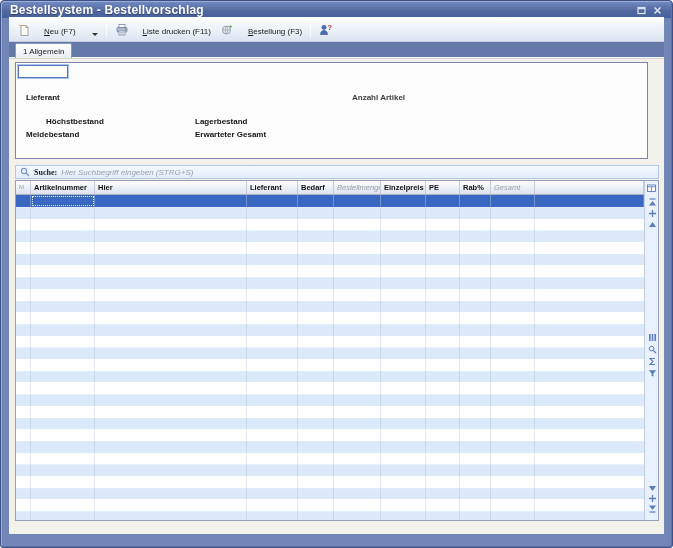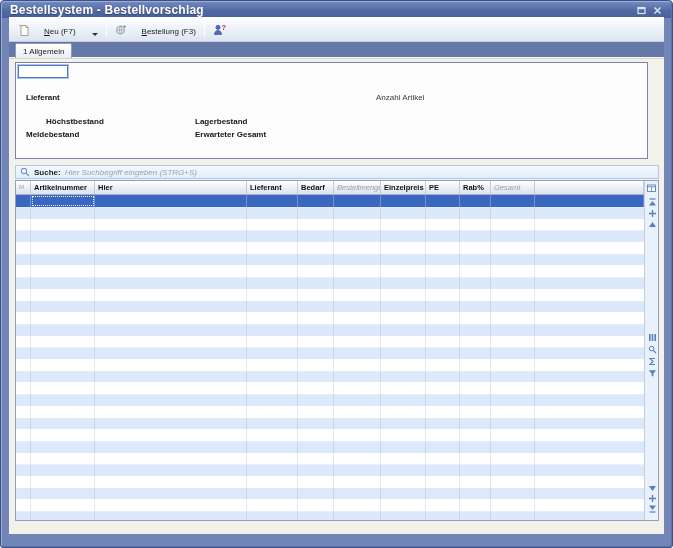--- a/index.html
+++ b/index.html
@@ -36,27 +36,27 @@
 
   .content{position:relative;height:477px;background:#f2f1ea;border-top:1px solid #d8d6cb;}
 
   
   .panel{position:absolute;left:6px;top:3px;width:633px;height:97px;background:#fdfdfd;
          border:1px solid #8282ae;}
   .panel-input{position:absolute;left:2px;top:2px;width:50px;height:13px;background:#ffffff;
                border:1px solid #5377c2;box-shadow:0 0 0 1px #aac3ea;font:8px "Liberation Sans",sans-serif;
                padding:0 2px;outline:none;}
   .flabel{position:absolute;font-size:8px;font-weight:bold;color:#141414;white-space:nowrap;}
-  .flabel.light{font-weight:normal;color:#3c3c3c;margin-left:24px;}
+  .flabel.light{font-weight:bold;color:#3c3c3c;}
 
   
   .searchbar{position:absolute;left:6px;top:106px;width:644px;height:14px;
              background:linear-gradient(#f4f9fe,#e3eefb);border:1px solid #b0c7e8;
              display:flex;align-items:center;padding:0 4px;gap:4px;font-size:8px;}
-  .search-label{font-weight:bold;color:#1d1d1d;}
+  .search-label{font-weight:bold;color:#1d1d1d;font-family:Liberation Serif, serif;}
   .search-ph{font-style:italic;color:#9aa2ae;}
 
   
   .grid{position:absolute;left:6px;top:121px;width:644px;height:341px;background:#ffffff;
         border:1px solid #95a0b6;display:flex;}
   .gcols{width:628px;display:flex;flex-direction:column;}
   .ghead{height:14px;display:flex;background:linear-gradient(#ffffff,#e7ebf3 65%,#dde2ee);
          border-bottom:1px solid #a8b0c3;flex:0 0 auto;}
   .hcell{height:100%;font-size:7.5px;font-weight:bold;color:#111;line-height:13px;padding-left:3px;
          border-right:1px solid #c5cbda;overflow:hidden;white-space:nowrap;flex:0 0 auto;}
@@ -109,20 +109,33 @@
           <svg width="12" height="13" viewBox="0 0 12 13">
               <path d="M3 2.5h5l2 2v8H3z" fill="#fffef6" stroke="#8a8a8a" stroke-width="0.8"></path>
               <path d="M8 2.5v2h2" fill="none" stroke="#8a8a8a" stroke-width="0.8"></path>
               <path d="M1 1.2 L3.4 2.4 L2 3.8 Z" fill="#f0a33a"></path>
             </svg>
         </span>
         <span><u>N</u><span>eu (F7)</span></span>
         <span class="caret"></span>
       </div>
       <div class="tsep"></div>
+      <div class="tbtn">
+        <span>
+          <svg width="14" height="13" viewBox="0 0 14 13">
+              <rect x="4" y="1.5" width="6" height="3" fill="#ffffff" stroke="#7d8aa0" stroke-width="0.8"></rect>
+              <rect x="2" y="4.5" width="10" height="4.5" rx="1" fill="#aebdd4" stroke="#6c7a94" stroke-width="0.8"></rect>
+              <rect x="4" y="8" width="6" height="4" fill="#ffffff" stroke="#7d8aa0" stroke-width="0.8"></rect>
+              <line x1="5" y1="9.5" x2="9" y2="9.5" stroke="#9aa6bb" stroke-width="0.7"></line>
+              <line x1="5" y1="10.8" x2="9" y2="10.8" stroke="#9aa6bb" stroke-width="0.7"></line>
+              <circle cx="10.5" cy="6" r="0.8" fill="#5f9e3e"></circle>
+            </svg>
+        </span>
+        <span><u>L</u><span>iste drucken (F11)</span></span>
+      </div>
       <div class="tbtn">
         <span>
           <svg width="13" height="13" viewBox="0 0 13 13">
               <circle cx="5.5" cy="7" r="4" fill="#e8eaee" stroke="#8d97a8" stroke-width="0.9"></circle>
               <path d="M2 7h7M5.5 3.2c-1.6 2.2-1.6 5.4 0 7.6M5.5 3.2c1.6 2.2 1.6 5.4 0 7.6" fill="none" stroke="#8d97a8" stroke-width="0.6"></path>
               <path d="M8.2 2.2l3 1-1.6 1.8z" fill="#4ea32e"></path>
             </svg>
         </span>
         <span><u>B</u><span>estellung (F3)</span></span>
       </div>

